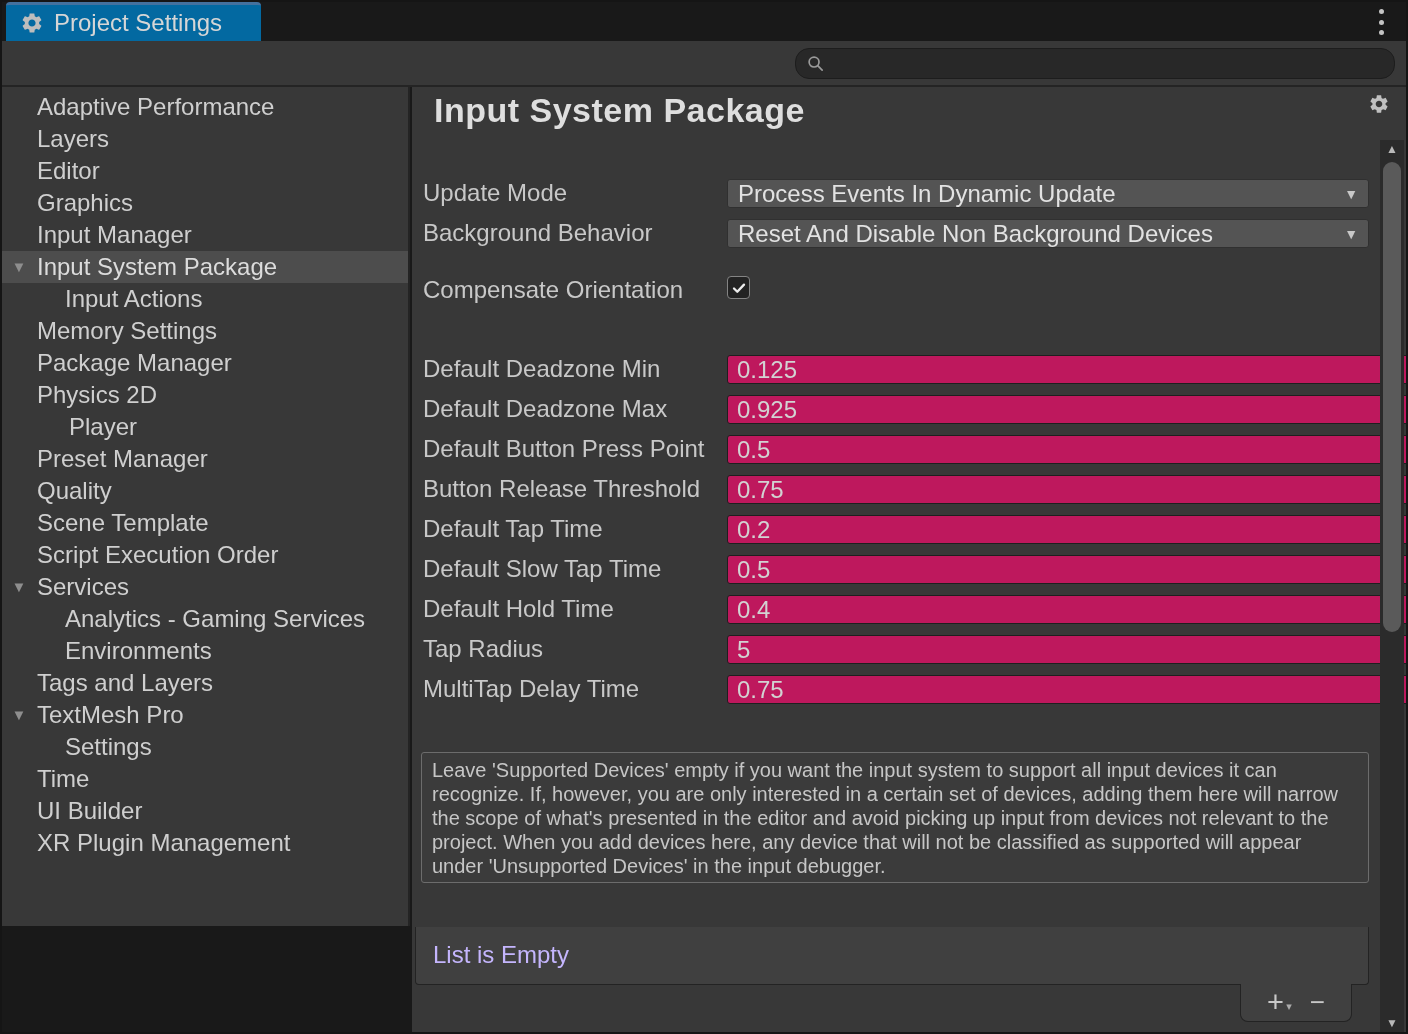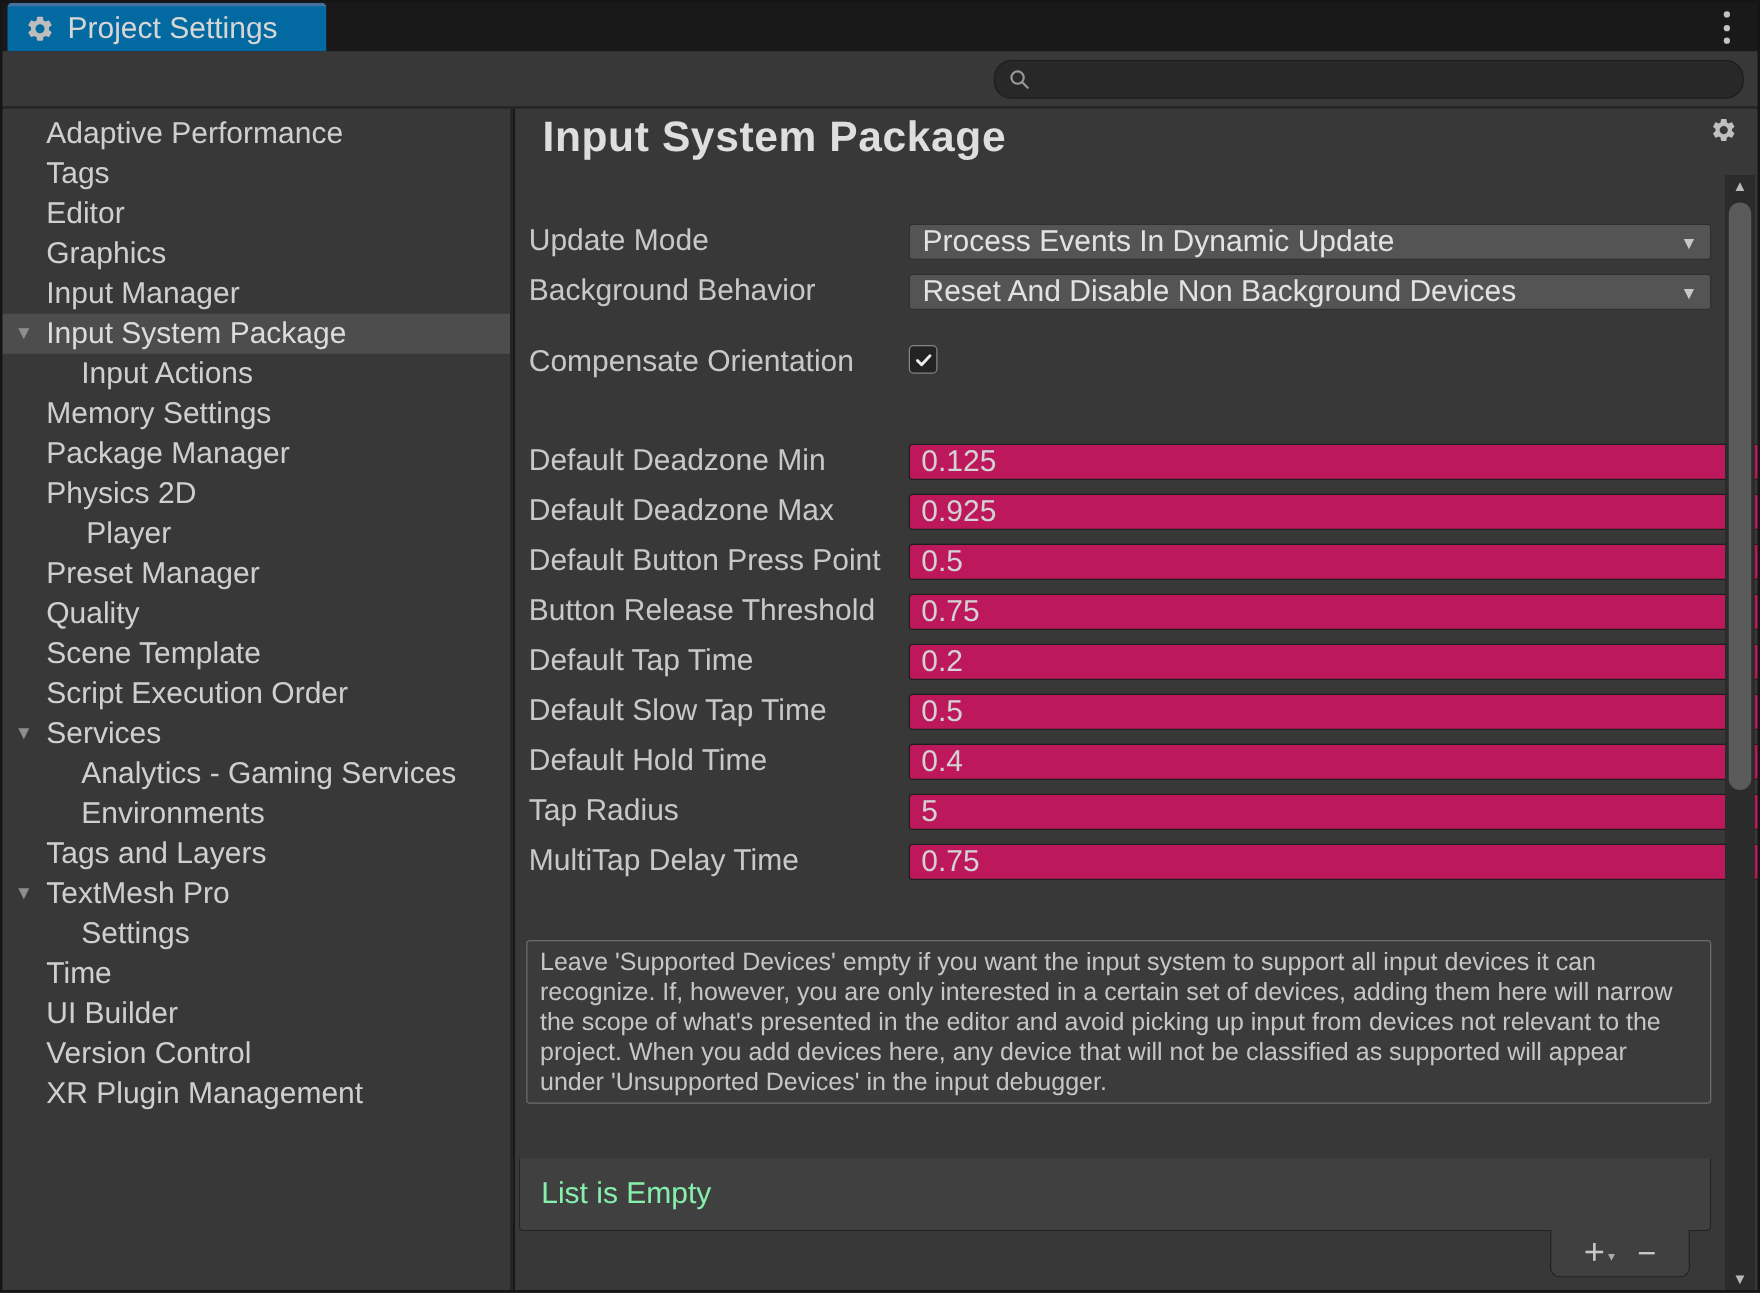--- a/index.html
+++ b/index.html
@@ -33,21 +33,21 @@
     background:#282828; border:1px solid #1D1D1D; border-radius:14px;
     display:flex; align-items:center; padding-left:10px; gap:6px;
   }
   .searchbox input {
     background:transparent; border:none; outline:none; color:#D2D2D2;
     font-size:20px; width:540px; font-family:inherit;
   }
 
   
   .sidebar {
-    position:absolute; left:0; top:87px; width:410px; height:947px;
+    position:absolute; left:0; top:87px; width:410px; height:839px;
     background:#383838; border-right:2px solid #242424; padding-top:4px; overflow:hidden;
   }
   .side-row { position:relative; height:32px; line-height:32px; font-size:24px; color:#CFCFCF; cursor:pointer; white-space:nowrap; }
   .side-row.selected { background:#4D4D4D; color:#DCDCDC; }
   .foldout { position:absolute; left:8px; top:0; width:22px; text-align:center; font-size:15px; color:#8E8E8E; }
 
   
   .main { position:absolute; left:412px; top:87px; width:996px; height:947px; background:#383838; overflow:hidden; }
   .panel-title { position:absolute; left:22px; top:4px; font-size:34px; font-weight:bold; color:#DEDEDE; letter-spacing:0.5px; }
   .panel-gear { position:absolute; left:956px; top:6px; width:22px; height:22px; cursor:pointer; }
@@ -83,21 +83,21 @@
   }
 
   .list-header {
     position:absolute; left:3px; top:801px; width:954px; height:39px;
     background:#313131; border:1px solid #232323; border-radius:3px 3px 0 0;
     line-height:37px; font-size:24px; color:#D2D2D2; padding-left:13px; cursor:pointer;
   }
   .list-body {
     position:absolute; left:3px; top:840px; width:954px; height:58px;
     background:#404040; border:1px solid #232323; border-top:none; border-radius:0 0 4px 4px;
-    line-height:56px; font-size:24px; color:#86efac; padding-left:17px;
+    line-height:56px; font-size:24px; color:#c4b5fd; padding-left:17px;
   }
   .list-footer {
     position:absolute; left:828px; top:897px; width:112px; height:38px;
     background:#404040; border:1px solid #232323; border-top:none; border-radius:0 0 8px 8px;
     display:flex; align-items:center; justify-content:space-evenly;
   }
   .lf-btn { position:relative; color:#C8C8C8; font-size:29px; line-height:29px; cursor:pointer; user-select:none; }
   .lf-btn .mini-caret { position:absolute; right:-8px; bottom:-4px; font-size:11px; color:#ABABAB; }
 
   
@@ -133,21 +133,21 @@
       <circle cx="8.5" cy="8.5" r="5.2" stroke="#9A9A9A" fill="none" stroke-width="1.8"></circle>
       <line x1="12.6" y1="12.6" x2="17" y2="17" stroke="#9A9A9A" stroke-width="1.8" stroke-linecap="round"></line>
     </svg>
     <input type="text" placeholder="" style="">
   </div>
 </div>
 
 <div class="sidebar">
   <div>
       <div class="side-row" style="padding-left: 37px;"><span>Adaptive Performance</span></div>
-      <div class="side-row" style="padding-left: 37px;"><span>Tags</span></div>
+      <div class="side-row" style="padding-left: 37px;"><span>Layers</span></div>
       <div class="side-row" style="padding-left: 37px;"><span>Editor</span></div>
       <div class="side-row" style="padding-left: 37px;"><span>Graphics</span></div>
       <div class="side-row" style="padding-left: 37px;"><span>Input Manager</span></div>
       <div class="side-row selected" style="padding-left: 37px;"><span class="foldout">▼</span><span>Input System Package</span></div>
       <div class="side-row" style="padding-left: 65px;"><span>Input Actions</span></div>
       <div class="side-row" style="padding-left: 37px;"><span>Memory Settings</span></div>
       <div class="side-row" style="padding-left: 37px;"><span>Package Manager</span></div>
       <div class="side-row" style="padding-left: 37px;"><span>Physics 2D</span></div>
       <div class="side-row" style="padding-left: 37px; margin-left: 32px;"><span>Player</span></div>
       <div class="side-row" style="padding-left: 37px;"><span>Preset Manager</span></div>
@@ -155,21 +155,20 @@
       <div class="side-row" style="padding-left: 37px;"><span>Scene Template</span></div>
       <div class="side-row" style="padding-left: 37px;"><span>Script Execution Order</span></div>
       <div class="side-row" style="padding-left: 37px;"><span class="foldout">▼</span><span>Services</span></div>
       <div class="side-row" style="padding-left: 65px;"><span>Analytics - Gaming Services</span></div>
       <div class="side-row" style="padding-left: 65px;"><span>Environments</span></div>
       <div class="side-row" style="padding-left: 37px;"><span>Tags and Layers</span></div>
       <div class="side-row" style="padding-left: 37px;"><span class="foldout">▼</span><span>TextMesh Pro</span></div>
       <div class="side-row" style="padding-left: 65px;"><span>Settings</span></div>
       <div class="side-row" style="padding-left: 37px;"><span>Time</span></div>
       <div class="side-row" style="padding-left: 37px;"><span>UI Builder</span></div>
-      <div class="side-row" style="padding-left: 37px;"><span>Version Control</span></div>
       <div class="side-row" style="padding-left: 37px;"><span>XR Plugin Management</span></div>
     </div>
 </div>
 
 <div class="main">
   <div class="panel-title">Input System Package</div>
   <svg class="panel-gear" viewBox="0 0 24 24">
     <path fill="#C0C0C0" d="M19.14,12.94c0.04-0.3,0.06-0.61,0.06-0.94c0-0.32-0.02-0.64-0.07-0.94l2.03-1.58c0.18-0.14,0.23-0.41,0.12-0.61 l-1.92-3.32c-0.12-0.22-0.37-0.29-0.59-0.22l-2.39,0.96c-0.5-0.38-1.03-0.7-1.62-0.94L14.4,2.81c-0.04-0.24-0.24-0.41-0.48-0.41 h-3.84c-0.24,0-0.43,0.17-0.47,0.41L9.25,5.35C8.66,5.59,8.12,5.92,7.63,6.29L5.24,5.33c-0.22-0.08-0.47,0-0.59,0.22L2.74,8.87 C2.62,9.08,2.66,9.34,2.86,9.48l2.03,1.58C4.84,11.36,4.8,11.69,4.8,12s0.02,0.64,0.07,0.94l-2.03,1.58 c-0.18,0.14-0.23,0.41-0.12,0.61l1.92,3.32c0.12,0.22,0.37,0.29,0.59,0.22l2.39-0.96c0.5,0.38,1.03,0.7,1.62,0.94l0.36,2.54 c0.05,0.24,0.24,0.41,0.48,0.41h3.84c0.24,0,0.44-0.17,0.47-0.41l0.36-2.54c0.59-0.24,1.13-0.56,1.62-0.94l2.39,0.96 c0.22,0.08,0.47,0,0.59-0.22l1.92-3.32c0.12-0.22,0.07-0.47-0.12-0.61L19.14,12.94z M12,15.6c-1.98,0-3.6-1.62-3.6-3.6 s1.62-3.6,3.6-3.6s3.6,1.62,3.6,3.6S13.98,15.6,12,15.6z"></path>
   </svg>
 

